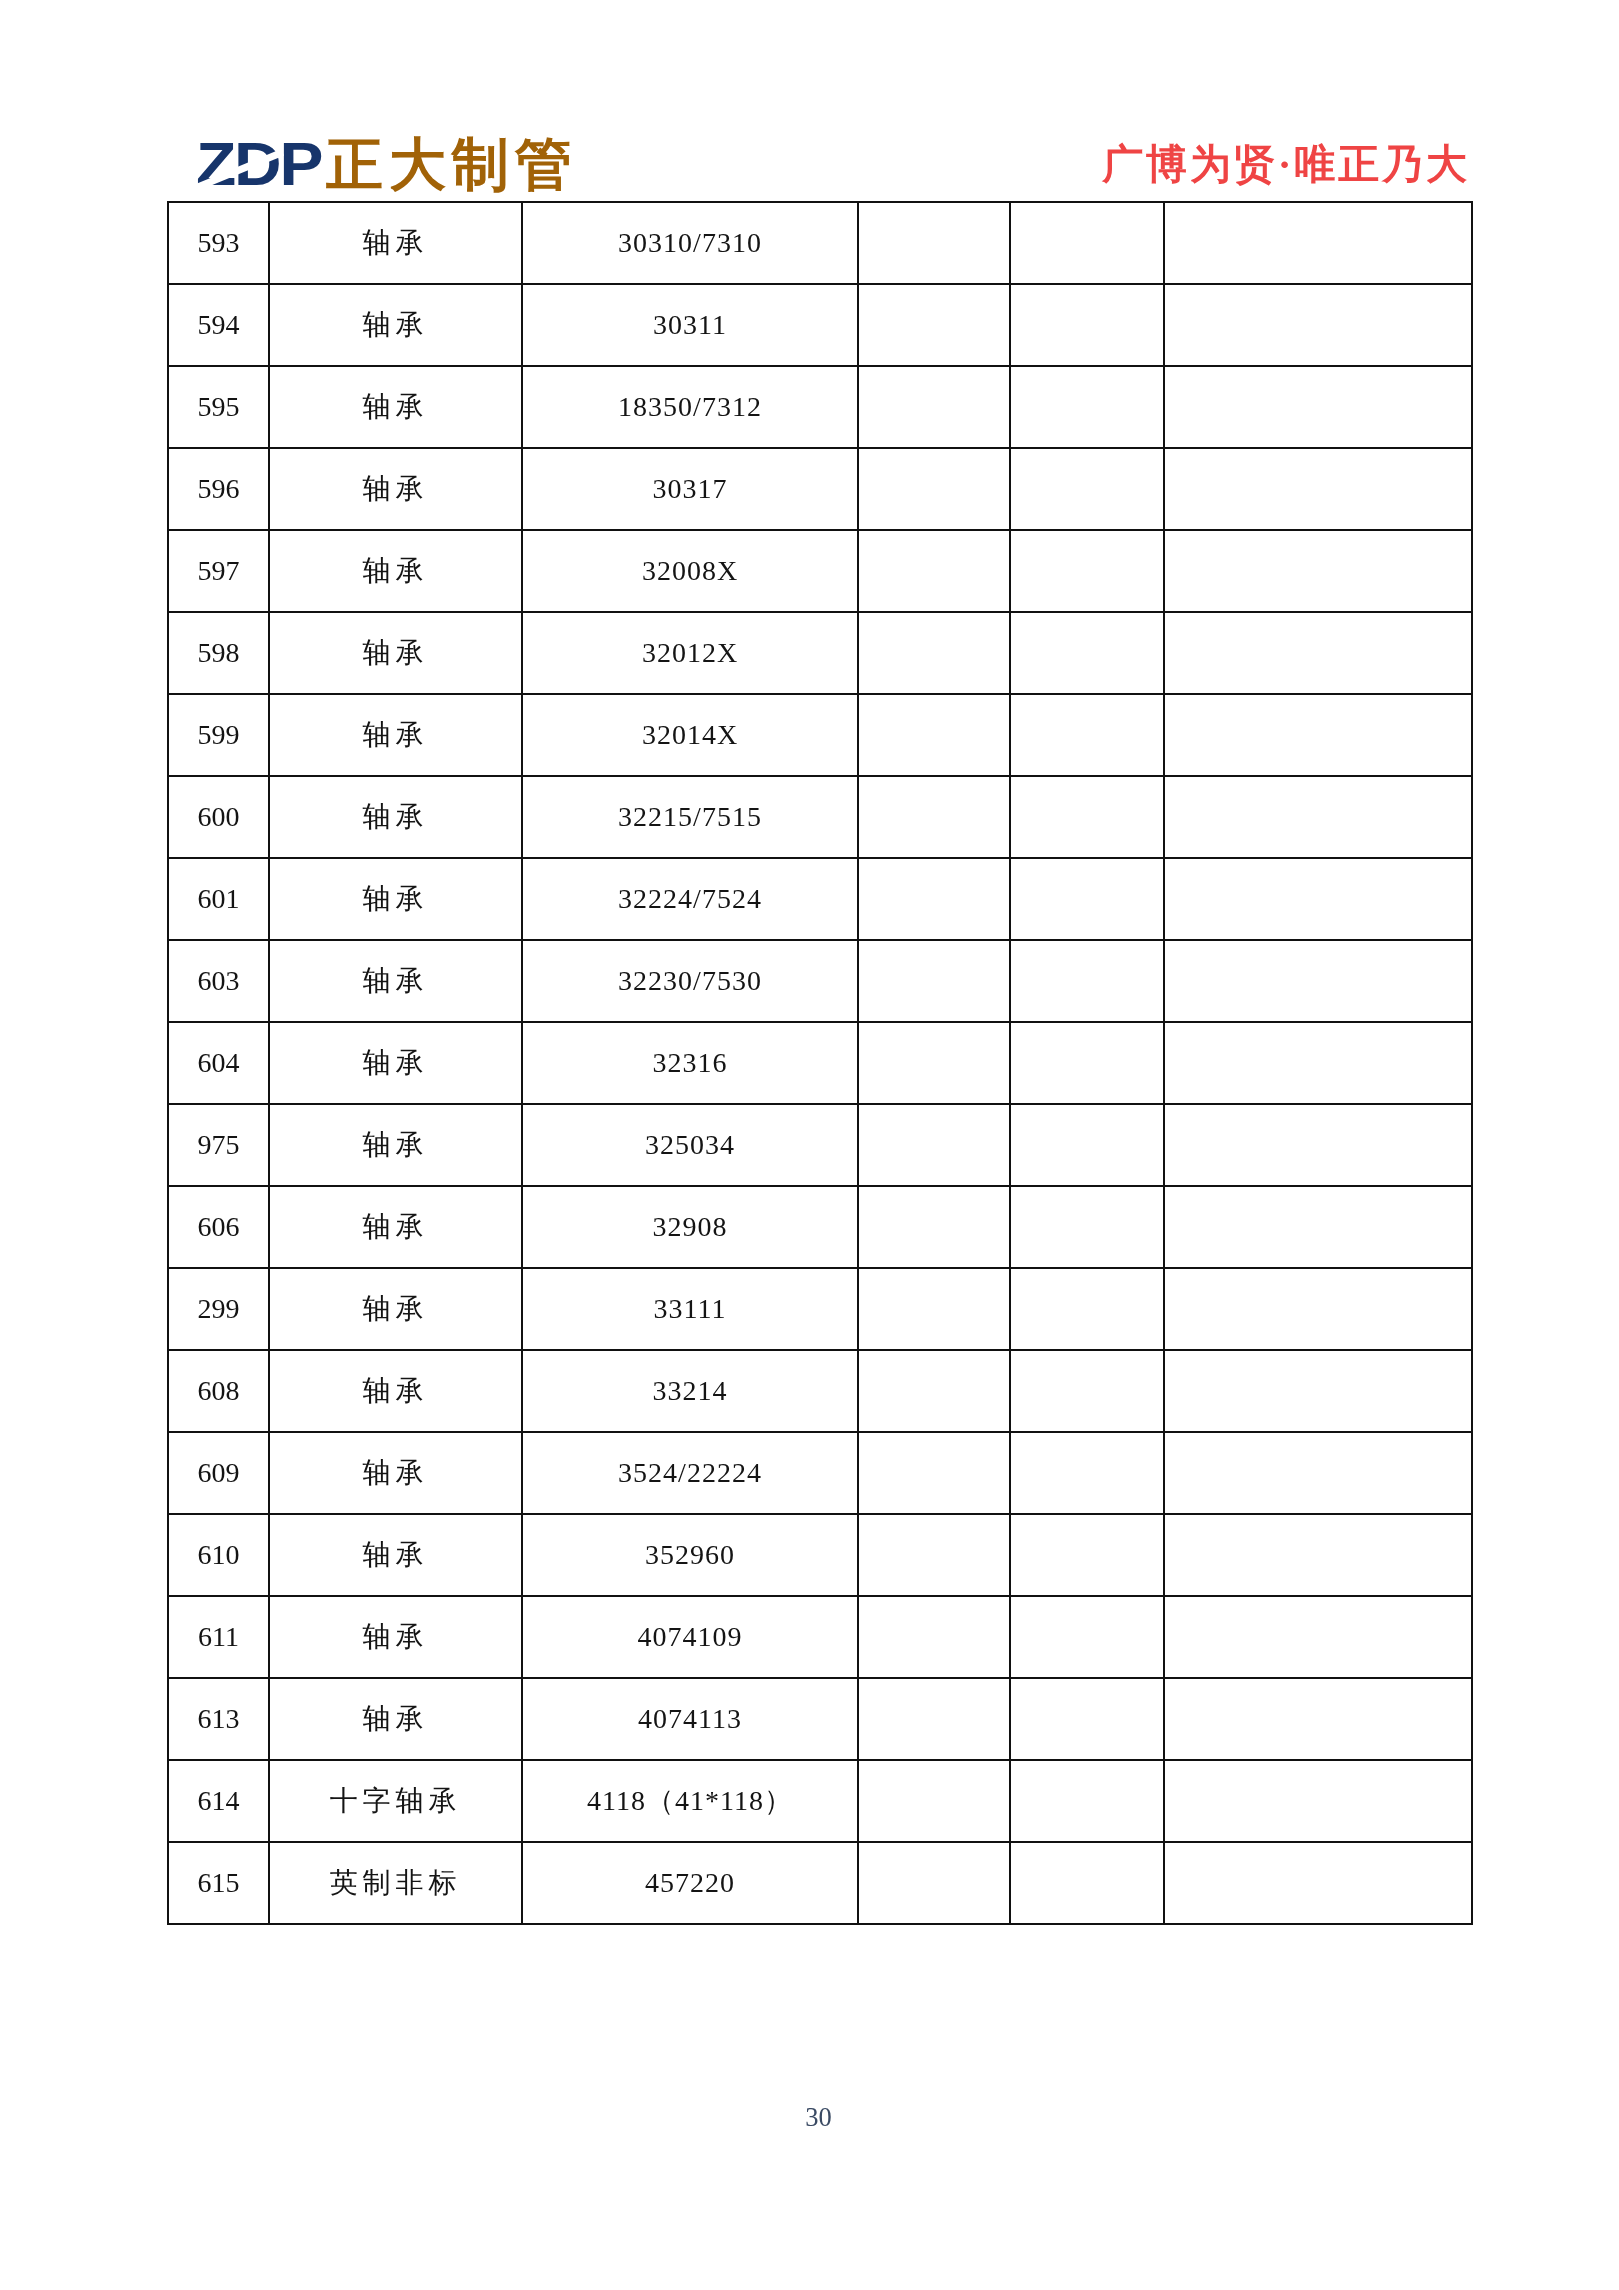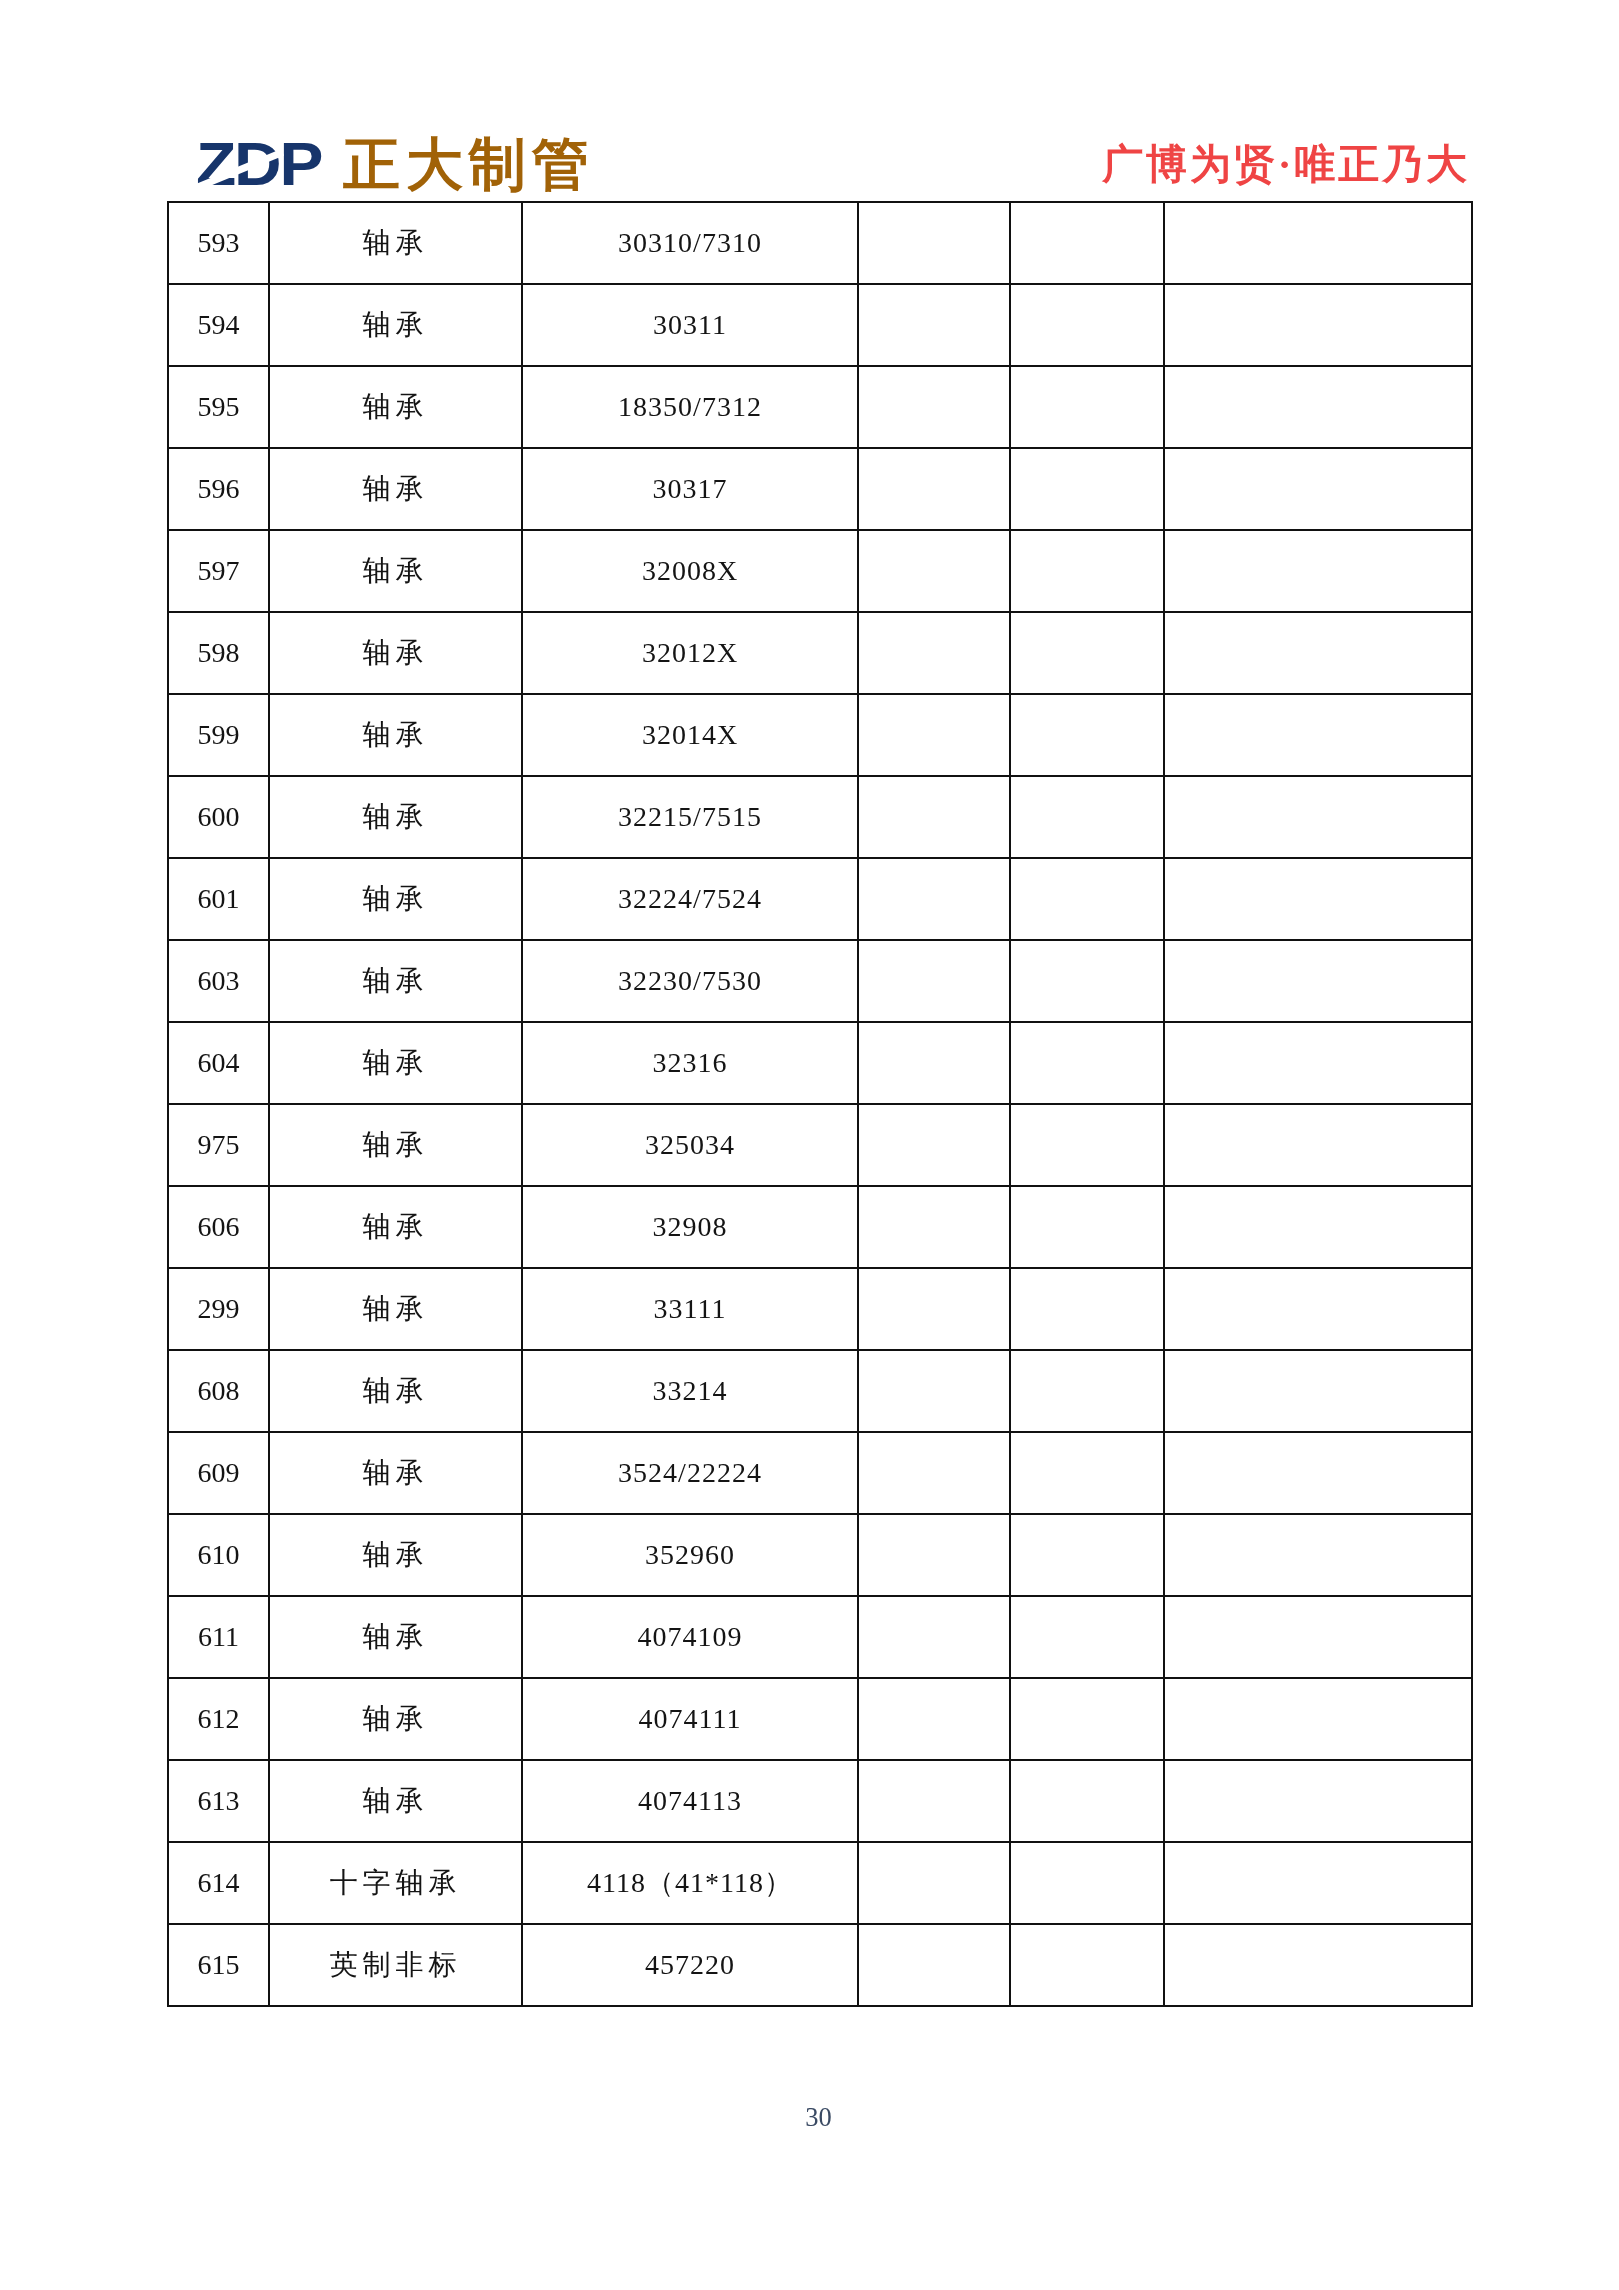--- a/index.html
+++ b/index.html
@@ -20,21 +20,21 @@
     top: 129px;
     width: 1274px;
     height: 71px;
     display: flex;
     align-items: center;
     justify-content: space-between;
   }
   .brand {
     display: flex;
     align-items: center;
-    gap: 31px;
+    gap: 14px;
     text-align: right;
   }
   .logo {
     position: relative;
     font-family: "Liberation Sans", sans-serif;
     font-weight: 900;
     font-size: 61px;
     line-height: 1;
     color: #17356b;
     letter-spacing: -2px;
@@ -268,28 +268,20 @@
         </tr>
         <tr>
           <td class="c-no">611</td>
           <td class="c-type">轴承</td>
           <td class="c-model">4074109</td>
           <td class="c-empty"></td>
           <td class="c-empty"></td>
           <td class="c-empty"></td>
         </tr>
         <tr>
-          <td class="c-no">612</td>
-          <td class="c-type">轴承</td>
-          <td class="c-model">4074111</td>
-          <td class="c-empty"></td>
-          <td class="c-empty"></td>
-          <td class="c-empty"></td>
-        </tr>
-        <tr>
           <td class="c-no">613</td>
           <td class="c-type">轴承</td>
           <td class="c-model">4074113</td>
           <td class="c-empty"></td>
           <td class="c-empty"></td>
           <td class="c-empty"></td>
         </tr>
         <tr>
           <td class="c-no">614</td>
           <td class="c-type">十字轴承</td>

